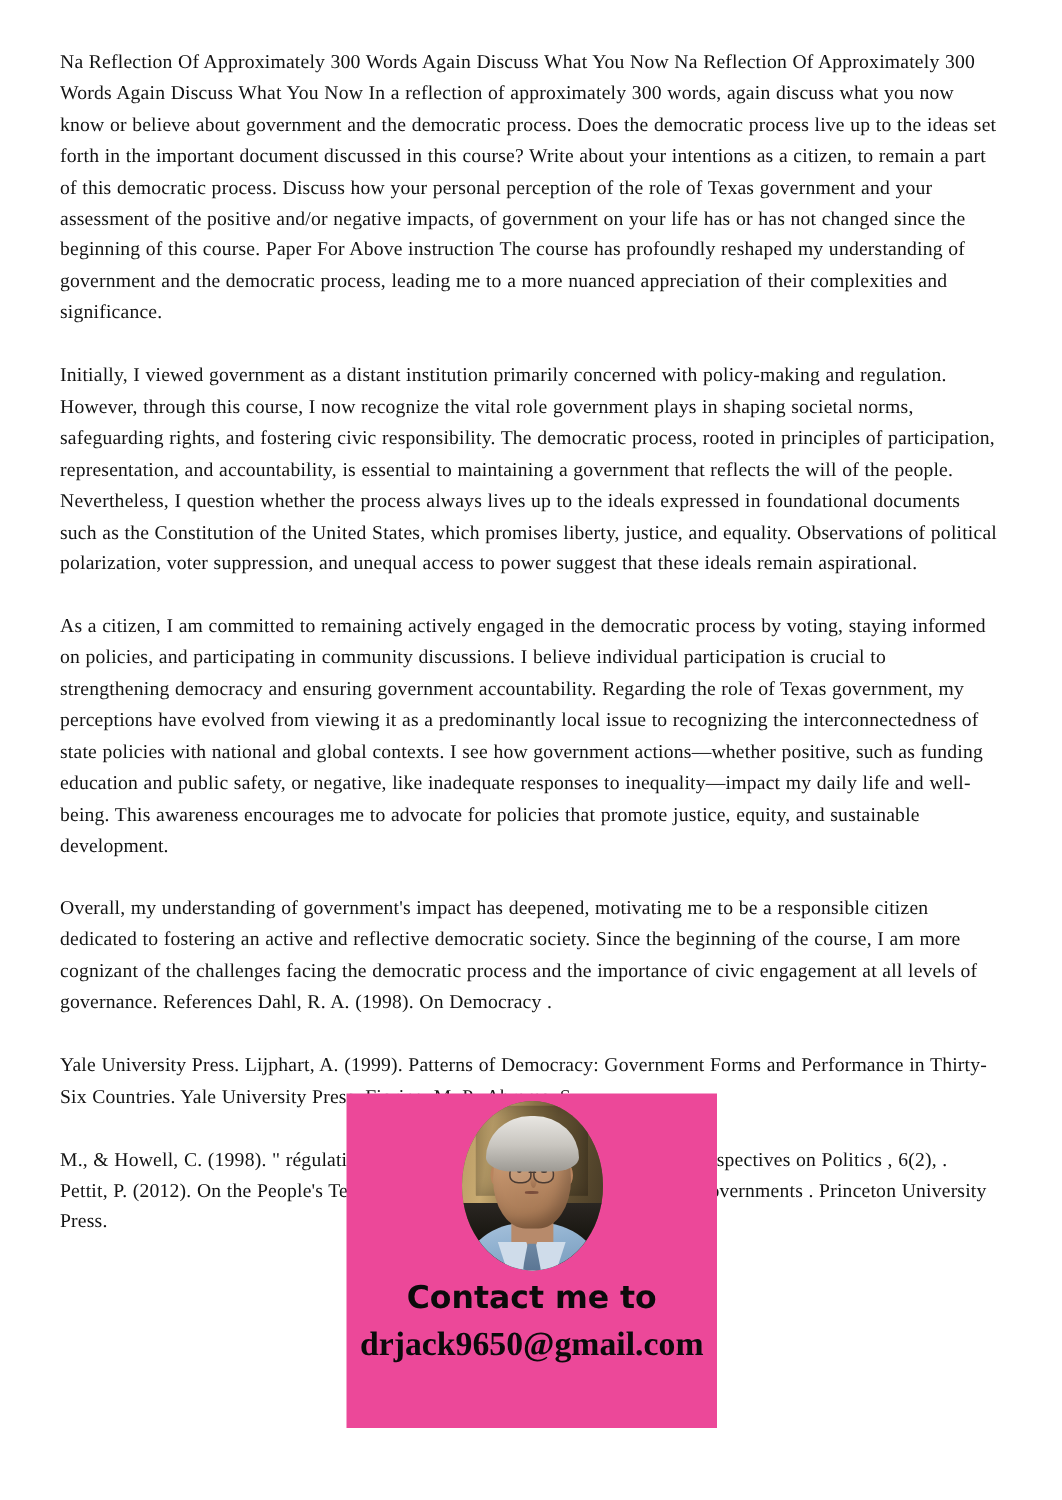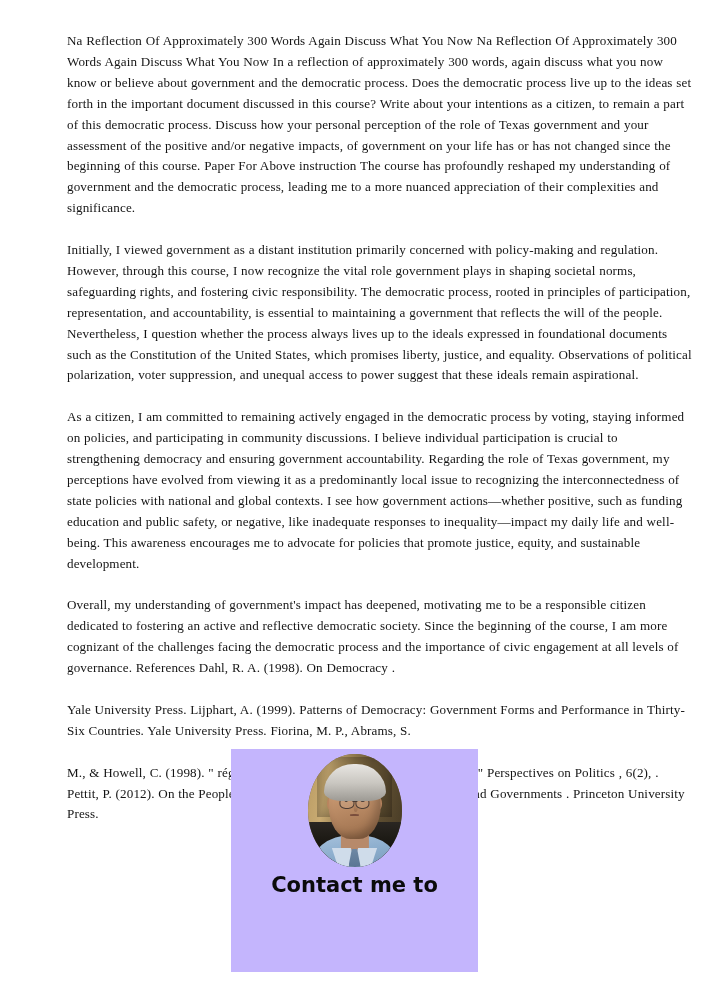--- a/index.html
+++ b/index.html
@@ -18,21 +18,21 @@
   }
 
   #page {
     position: absolute;
     inset: 0;
     background: #ffffff;
   }
 
   .doc-body {
     position: absolute;
-    left: 67px;
+    left: 40px;
     top: 31px;
     width: 626px;
   }
 
   .para {
     font-size: 13.1px;
     line-height: 20.9px;
     text-align: left;
     color: #141414;
     margin: 0 0 20.9px 0;
@@ -192,21 +192,21 @@
 
   <div class="doc-body">
     <p class="para">Na Reflection Of Approximately 300 Words Again Discuss What You Now Na Reflection Of Approximately 300 Words Again Discuss What You Now In a reflection of approximately 300 words, again discuss what you now know or believe about government and the democratic process. Does the democratic process live up to the ideas set forth in the important document discussed in this course? Write about your intentions as a citizen, to remain a part of this democratic process. Discuss how your personal perception of the role of Texas government and your assessment of the positive and/or negative impacts, of government on your life has or has not changed since the beginning of this course. Paper For Above instruction The course has profoundly reshaped my understanding of government and the democratic process, leading me to a more nuanced appreciation of their complexities and significance.</p>
     <p class="para">Initially, I viewed government as a distant institution primarily concerned with policy-making and regulation. However, through this course, I now recognize the vital role government plays in shaping societal norms, safeguarding rights, and fostering civic responsibility. The democratic process, rooted in principles of participation, representation, and accountability, is essential to maintaining a government that reflects the will of the people. Nevertheless, I question whether the process always lives up to the ideals expressed in foundational documents such as the Constitution of the United States, which promises liberty, justice, and equality. Observations of political polarization, voter suppression, and unequal access to power suggest that these ideals remain aspirational.</p>
     <p class="para">As a citizen, I am committed to remaining actively engaged in the democratic process by voting, staying informed on policies, and participating in community discussions. I believe individual participation is crucial to strengthening democracy and ensuring government accountability. Regarding the role of Texas government, my perceptions have evolved from viewing it as a predominantly local issue to recognizing the interconnectedness of state policies with national and global contexts. I see how government actions—whether positive, such as funding education and public safety, or negative, like inadequate responses to inequality—impact my daily life and well-being. This awareness encourages me to advocate for policies that promote justice, equity, and sustainable development.</p>
     <p class="para">Overall, my understanding of government's impact has deepened, motivating me to be a responsible citizen dedicated to fostering an active and reflective democratic society. Since the beginning of the course, I am more cognizant of the challenges facing the democratic process and the importance of civic engagement at all levels of governance. References Dahl, R. A. (1998). On Democracy .</p>
     <p class="para">Yale University Press. Lijphart, A. (1999). Patterns of Democracy: Government Forms and Performance in Thirty-Six Countries. Yale University Press. Fiorina, M. P., Abrams, S.</p>
     <p class="para">M., &amp; Howell, C. (1998). " régulation, élections et démocratie performance." Perspectives on Politics , 6(2), . Pettit, P. (2012). On the People's Terms: A Republican Theory of Citizens and Governments . Princeton University Press.</p>
   </div>
 
-  <div id="promo-overlay" style="background: #c4b5fd; margin-top: 20px;">
+  <div id="promo-overlay" style="background: #ec4899;">
 
     <div class="avatar-wrap">
       <div class="ph-bg-wall"></div>
       <div class="ph-chair"></div>
       <div class="ph-shoulders"></div>
       <div class="ph-neck"></div>
       <div class="ph-collar-l"></div>
       <div class="ph-collar-r"></div>
       <div class="ph-tie"></div>
       <div class="ph-ear-l"></div>
@@ -221,16 +221,17 @@
         <div class="ph-glasses">
           <div class="ph-lens l"></div>
           <div class="ph-lens r"></div>
           <div class="ph-bridge"></div>
         </div>
       </div>
       <div class="ph-hair"></div>
     </div>
 
     <div class="promo-line first">Contact me to</div>
+    <div class="promo-email">drjack9650@gmail.com</div>
 
   </div>
 
 </div>
 
 </body></html>

